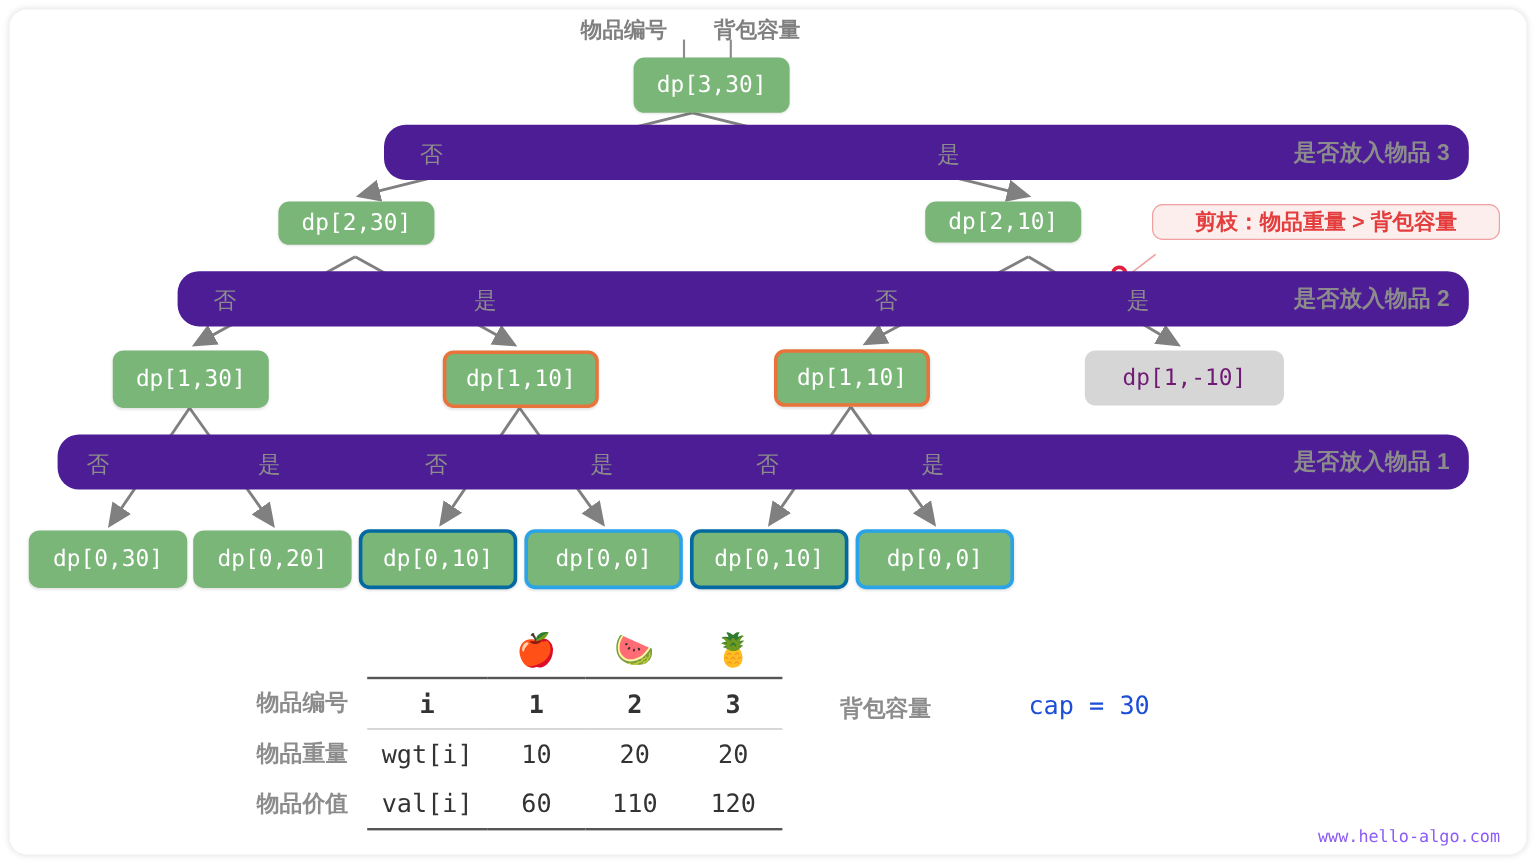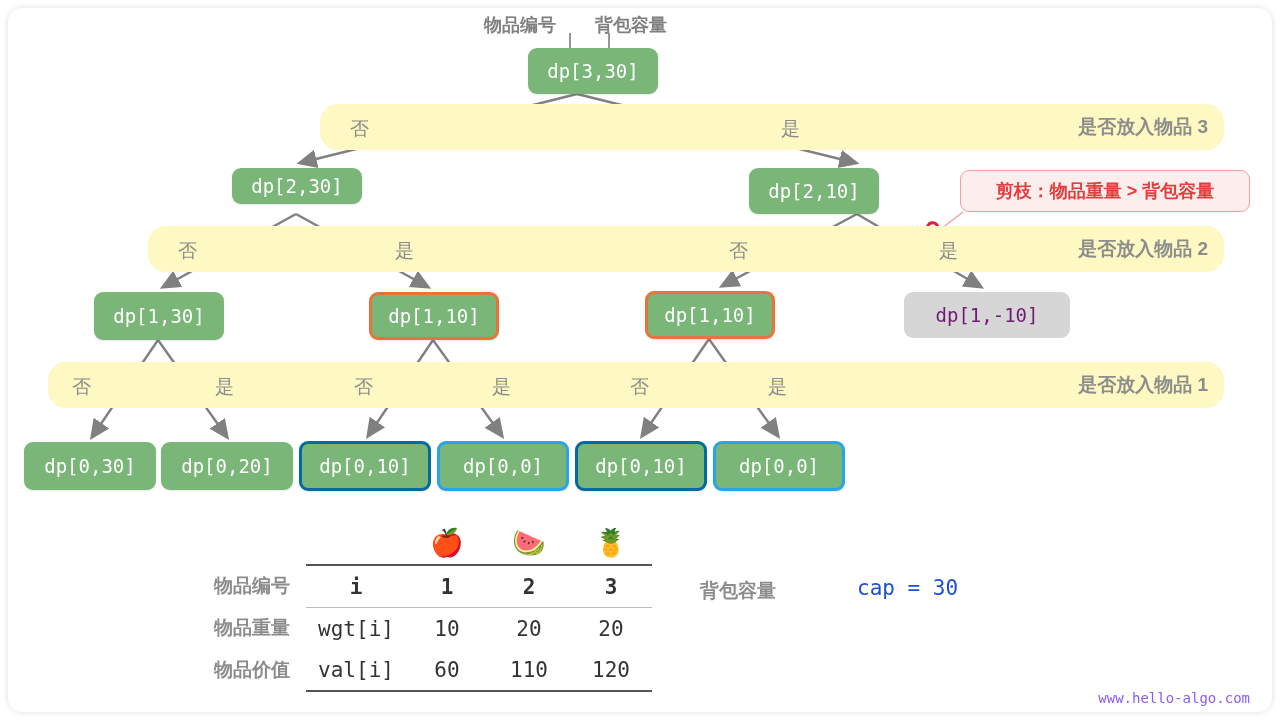--- a/index.html
+++ b/index.html
@@ -47,21 +47,21 @@
     box-shadow: 0 1px 2px rgba(0,0,0,0.10);
   }
   .node.purple { border: 3px solid #0369a1; }
   .node.blue   { border: 3px solid #2aa3e8; }
   .node.orange { border: 3px solid #e8743c; }
   .node.muted  { background: #d6d6d6; color: #701a75; box-shadow:none; }
 
   .band {
     position: absolute;
     box-sizing: border-box;
-    background: #fef9c3;
+    background: #4c1d95;
     border-radius: 18px;
     height: 46px;
   }
   .band-label {
     position: absolute;
     font-family: "Liberation Sans", sans-serif;
     color: #8c8c8c;
     font-size: 19px;
     white-space: pre;
   }
@@ -227,33 +227,33 @@
   </div>
   <div class="band-label" style="left:72px;  top:374px;">否</div>
   <div class="band-label" style="left:215px; top:374px;">是</div>
   <div class="band-label" style="left:354px; top:374px;">否</div>
   <div class="band-label" style="left:492px; top:374px;">是</div>
   <div class="band-label" style="left:630px; top:374px;">否</div>
   <div class="band-label" style="left:768px; top:374px;">是</div>
 
   <div class="node" style="left:512px; top:48px;  width:130px; height:46px;margin-left:16px;">dp[3,30]</div>
   <div class="node" style="left:232px; top:168px; width:130px; height:36px;">dp[2,30]</div>
-  <div class="node" style="left:749px; top:168px; width:130px; height:46px;">dp[2,10]</div>
+  <div class="node" style="left:771px; top:168px; width:130px; height:34px;">dp[2,10]</div>
   <div class="node" style="left:94px;  top:292px; width:130px; height:48px;">dp[1,30]</div>
   <div class="node orange" style="left:369px; top:292px; width:130px; height:48px;">dp[1,10]</div>
   <div class="node orange" style="left:645px; top:291px; width:130px; height:48px;">dp[1,10]</div>
   <div class="node muted" style="left:904px; top:292px; width:166px; height:46px;">dp[1,-10]</div>
   <div class="node" style="left:24px;  top:442px; width:132px; height:48px;">dp[0,30]</div>
   <div class="node" style="left:161px; top:442px; width:132px; height:48px;">dp[0,20]</div>
   <div class="node purple" style="left:299px; top:441px; width:132px; height:50px;">dp[0,10]</div>
   <div class="node blue" style="left:437px; top:441px; width:132px; height:50px;">dp[0,0]</div>
   <div class="node purple" style="left:575px; top:441px; width:132px; height:50px;">dp[0,10]</div>
   <div class="node blue" style="left:713px; top:441px; width:132px; height:50px;">dp[0,0]</div>
 
-  <div class="prune-box" style="left:960px; top:170px; width:290px; height:42px;">剪枝：物品重量 &gt; 背包容量</div>
+  <div class="prune-box" style="left:960px; top:170px; width:290px; height:30px;">剪枝：物品重量 &gt; 背包容量</div>
 
   <div id="tbl">
     <table>
       <tbody>
           <tr>
         <td class="rowlbl"></td>
         <td class="keycol"></td>
         <td class="datacol icon">🍎</td>
         <td class="datacol icon">🍉</td>
         <td class="datacol icon">🍍</td>

